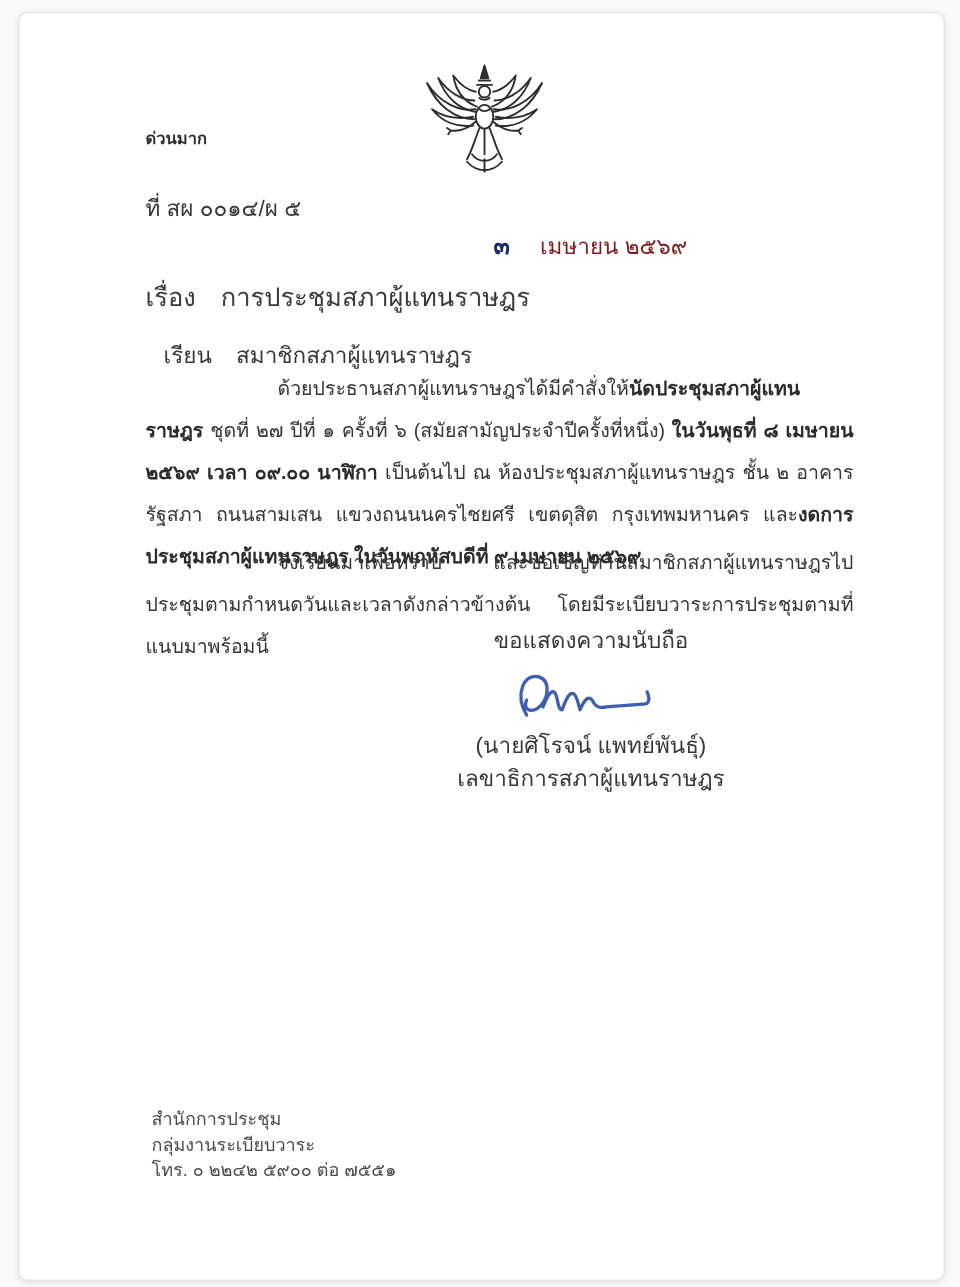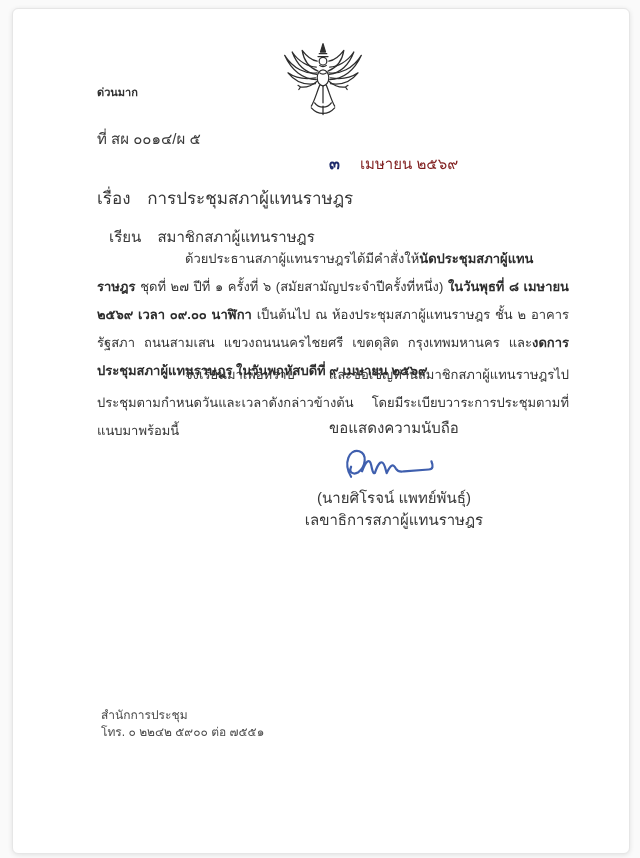--- a/index.html
+++ b/index.html
@@ -100,21 +100,21 @@
     font-size: 15px;
     line-height: 22px;
   }
   .closing-text { margin-bottom: 4px; }
   .signature-wrap { height: 42px; display: flex; align-items: center; }
   .signer-name { margin-top: 2px; }
   .signer-title { }
 
   .footer {
     left: 88px;
-    top: 698px;
+    top: 729px;
     font-size: 12px;
     line-height: 17px;
     color: #4a4a4a;
   }
   .footer div { margin-bottom: 0; }
 </style>
 </head>
 <body>
 
 <div class="stage">
@@ -191,17 +191,18 @@
         </svg>
       </div>
       <div class="signer-name">(นายศิโรจน์  แพทย์พันธุ์)</div>
       <div class="signer-title">เลขาธิการสภาผู้แทนราษฎร</div>
     </div>
 
     <div class="abs para para-2">จึงเรียนมาเพื่อทราบ และขอเชิญท่านสมาชิกสภาผู้แทนราษฎรไปประชุมตามกำหนดวันและเวลาดังกล่าวข้างต้น โดยมีระเบียบวาระการประชุมตามที่แนบมาพร้อมนี้</div>
 
     <div class="abs footer">
       <div>สำนักการประชุม</div>
+      <div>กลุ่มงานระเบียบวาระ</div>
       <div>โทร. ๐ ๒๒๔๒ ๕๙๐๐ ต่อ ๗๕๕๑</div>
     </div>
 
   </div>
 </div>
 
 </body></html>

